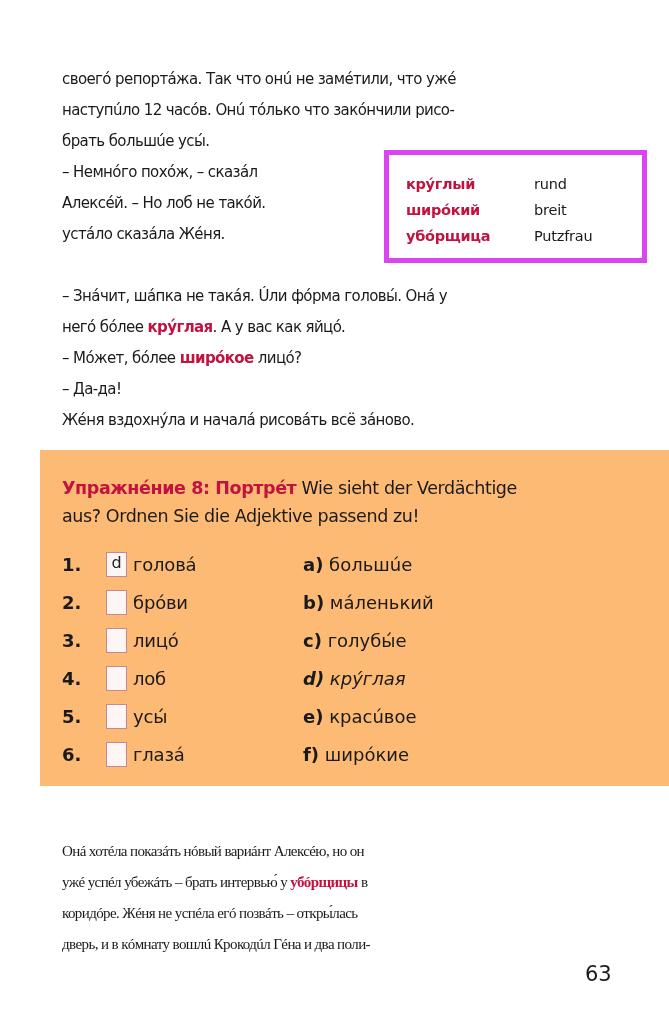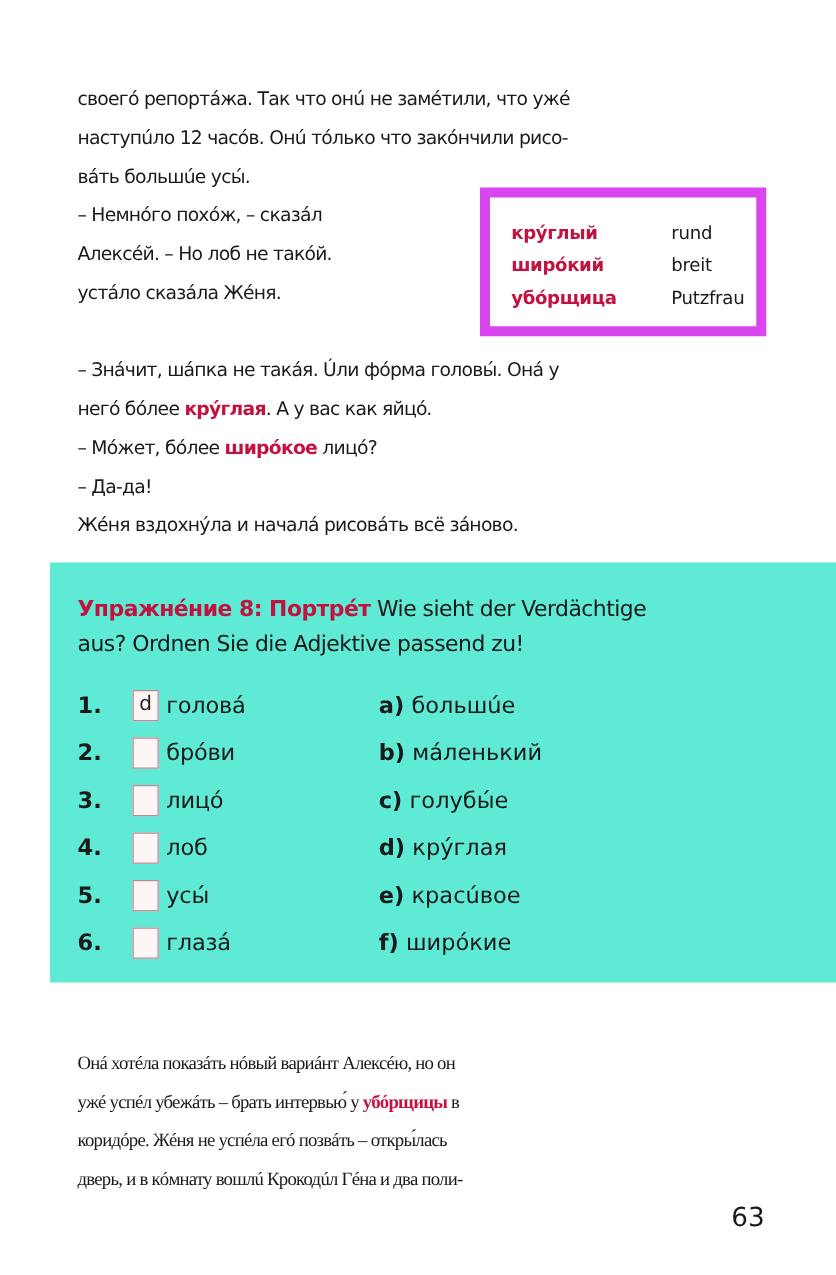--- a/index.html
+++ b/index.html
@@ -2,42 +2,42 @@
 <html><head>
 <meta charset="utf-8">
 <style>
   html, body { margin:0; padding:0; }
   body { width:669px; height:1020px; background:#ffffff; position:relative; overflow:hidden;
          font-family:"DejaVu Sans", sans-serif; color:#1a1a1a; }
   .para { position:absolute; left:62px; font-size:15px; letter-spacing:-0.6px; line-height:31px; white-space:nowrap; }
   .line { display:block; height:31px; }
   .hl { color:#c2123f; font-weight:bold; }
   .vocab { position:absolute; left:384px; top:150px; width:213px; height:103px;
-           border:8px solid #d946ef; background:#fff; }
+           border:5px solid #d946ef; background:#fff;padding-left:40px; }
   .vrow { position:absolute; left:17px; font-size:14.5px; height:24px; line-height:24px; }
   .vrow .ru { color:#c2123f; font-weight:bold; display:inline-block; width:128px; letter-spacing:-0.3px;}
   .vrow .de { color:#1a1a1a; letter-spacing:-0.2px;}
-  .exercise { position:absolute; left:40px; top:450px; width:629px; height:336px; background:#5eead4; }
+  .exercise { position:absolute; left:40px; top:450px; width:629px; height:336px; background:#fdba74; }
   .ex-title { position:absolute; left:22px; top:24px; font-size:17.5px; line-height:28px; letter-spacing:-0.4px; white-space:nowrap; }
   .ex-title .lab { color:#c2123f; font-weight:bold; }
   .item { position:absolute; font-size:18px; height:26px; line-height:26px; white-space:nowrap; }
   .num { font-weight:bold; display:inline-block; width:22px; }
   .box { position:absolute; left:44px; top:0; width:21px; height:25px; border:1px solid #c48896; background:#fdf6f4;
          font-size:16px; line-height:20px; text-align:center; box-sizing:border-box; color:#222;}
   .word { position:absolute; left:71px; top:0; letter-spacing:-0.2px;}
   .letter { font-weight:bold; }
   .pagenum { position:absolute; left:585px; top:962px; font-size:21px; }
 </style>
 </head>
 <body>
 
 <div class="para" style="top:64px;">
   <span class="line">своегó репортáжа. Так что онú не замéтили, что ужé</span>
   <span class="line">наступúло 12 часóв. Онú тóлько что закóнчили рисо-</span>
-  <span class="line">вáть большúе усы́.</span>
+  <span class="line">брать большúе усы́.</span>
 </div>
 
 <div class="para" style="top:157px;">
   <span class="line">– Немнóго похóж, – сказáл</span>
   <span class="line">Алексéй. – Но лоб не такóй.</span>
   <span class="line">устáло сказáла Жéня.</span>
 </div>
 
 <div class="vocab">
   <div class="vrow" style="top:17px;">
@@ -68,21 +68,21 @@
   <div class="item" style="left:22px; top:102px;"><span class="num">1.</span><span class="box">d</span><span class="word">головá</span></div>
   <div class="item" style="left:22px; top:140px;"><span class="num">2.</span><span class="box"></span><span class="word">брóви</span></div>
   <div class="item" style="left:22px; top:178px;"><span class="num">3.</span><span class="box"></span><span class="word">лицó</span></div>
   <div class="item" style="left:22px; top:216px;"><span class="num">4.</span><span class="box"></span><span class="word">лоб</span></div>
   <div class="item" style="left:22px; top:254px;"><span class="num">5.</span><span class="box"></span><span class="word">усы́</span></div>
   <div class="item" style="left:22px; top:292px;"><span class="num">6.</span><span class="box"></span><span class="word">глазá</span></div>
 
   <div class="item" style="left:263px; top:102px;"><span class="letter">a)</span> <span>большúе</span></div>
   <div class="item" style="left:263px; top:140px;"><span class="letter">b)</span> <span>мáленький</span></div>
   <div class="item" style="left:263px; top:178px;"><span class="letter">c)</span> <span>голубы́е</span></div>
-  <div class="item" style="left:263px; top:216px;"><span class="letter">d)</span> <span>крýглая</span></div>
+  <div class="item" style="left:263px; top:216px;font-style:italic;"><span class="letter">d)</span> <span>крýглая</span></div>
   <div class="item" style="left:263px; top:254px;text-align:right;"><span class="letter">e)</span> <span>красúвое</span></div>
   <div class="item" style="left:263px; top:292px;"><span class="letter">f)</span> <span>ширóкие</span></div>
 </div>
 
 <div class="para" style="top:836px;font-family:Liberation Serif, serif;">
   <span class="line">Онá хотéла показáть нóвый вариáнт Алексéю, но он</span>
   <span class="line"><span>ужé успéл убежáть  – брать интервью́ у </span><span class="hl">убóрщицы</span><span> в</span></span>
   <span class="line">коридóре. Жéня не успéла егó позвáть – откры́лась</span>
   <span class="line">дверь, и в кóмнату вошлú Крокодúл Гéна и два поли-</span>
 </div>

